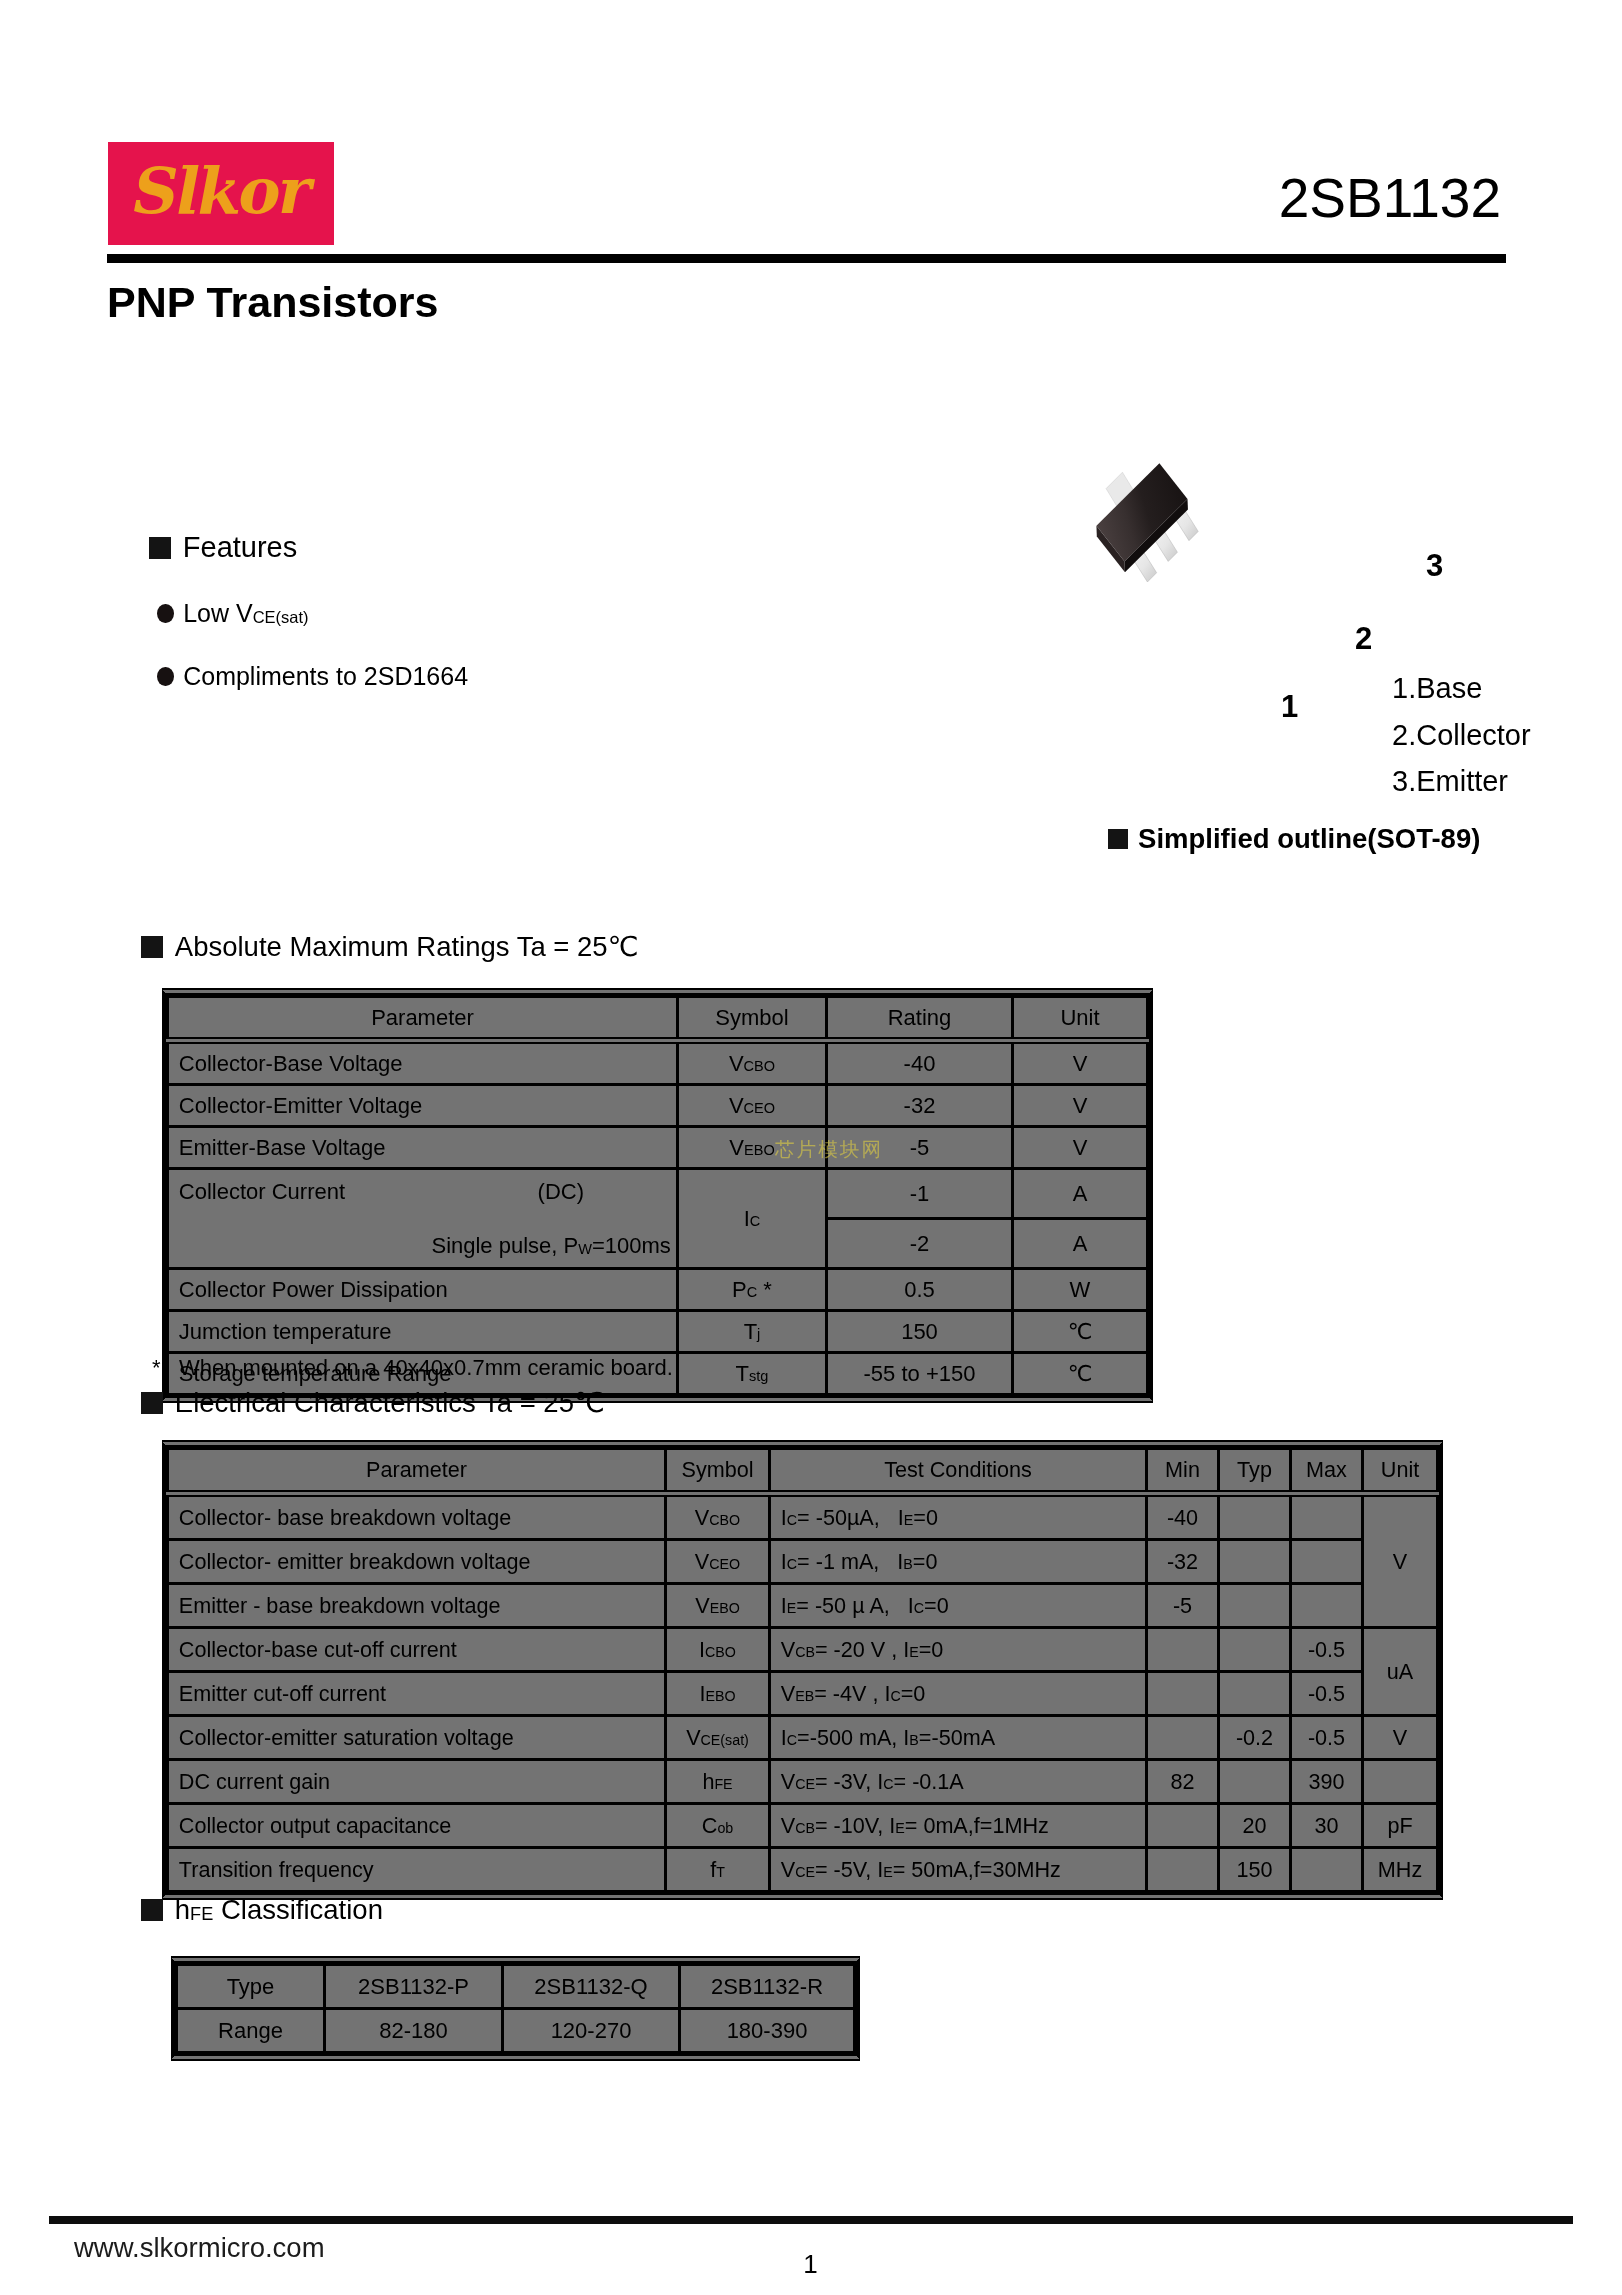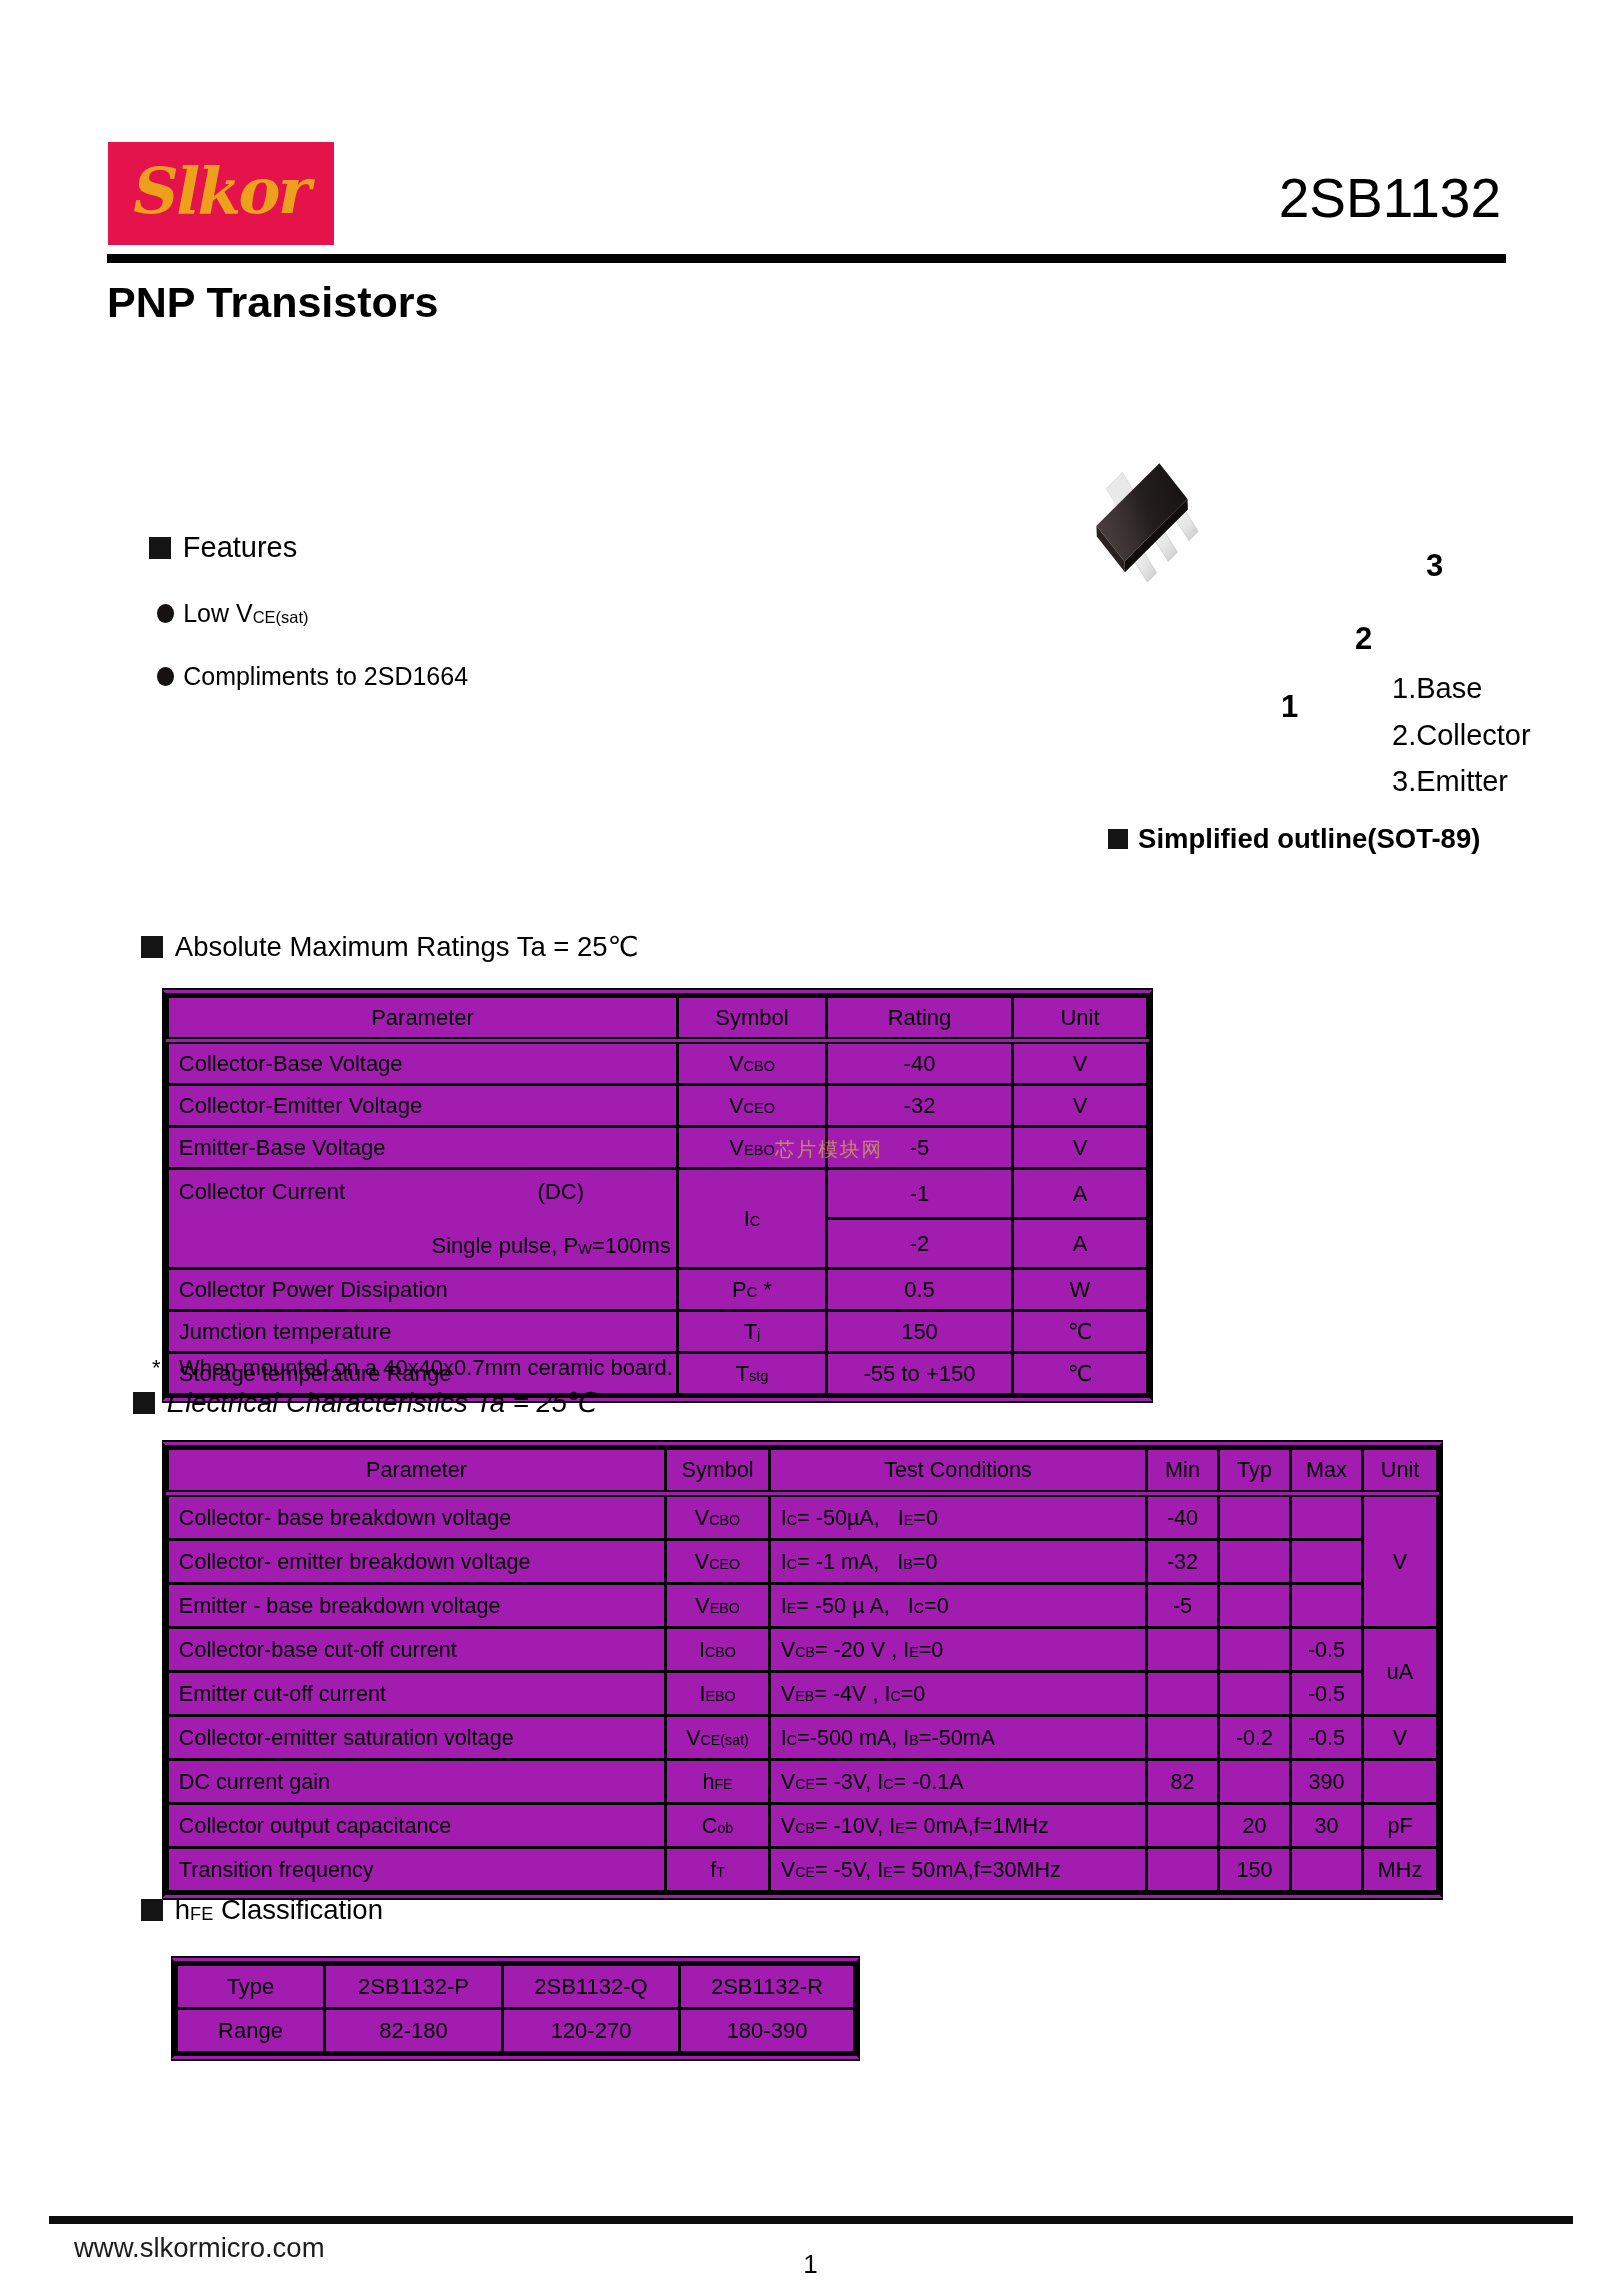--- a/index.html
+++ b/index.html
@@ -18,21 +18,21 @@
   .hrule{left:107px;top:254px;width:1399px;height:8.5px;background:#000;}
   .doc-title{left:107px;top:279px;font-size:43px;font-weight:bold;line-height:1.1;}
   
   .sec{display:flex;align-items:center;gap:11.8px;font-size:27.5px;}
   .sq{width:22px;height:22px;background:#141414;flex:0 0 auto;}
   .sq-sm{width:19.6px;height:19.6px;background:#141414;flex:0 0 auto;}
   
   .feat-item{display:flex;align-items:center;gap:9.2px;font-size:25px;}
   .dot{width:17px;height:19.6px;border-radius:50%;background:#171111;flex:0 0 auto;}
   
-  .tblwrap{border:4.6px solid #000;border-top:7.9px double #000;border-bottom:7.9px double #000;background:#a21caf;}
+  .tblwrap{border:4.6px solid #000;border-top:7.9px double #000;border-bottom:7.9px double #000;background:#737373;}
   .tblwrap table{border-collapse:collapse;table-layout:fixed;}
   .tblwrap td{border:3.3px solid #000;text-align:center;vertical-align:middle;padding:0;font-size:22px;}
   .tblwrap tr.hdr td{border-bottom:7.2px double #000;}
   td.pl{text-align:left;padding-left:9.8px;}
   .abs-t td{height:39px;}
   .el-t td{height:41px;font-size:21.6px;}
   .el-t tr.hdr td{height:40px;}
   .cl-t td{height:41px;}
   .ic-cell{position:relative;height:97px;}
   .ic-line1{position:absolute;left:9.8px;right:92px;top:9.2px;display:flex;justify-content:space-between;}
@@ -193,21 +193,21 @@
     </table>
 </div>
 
 <div class="abs footnote" style="left:152px;top:1355px;">
   <span>*</span>&nbsp;&nbsp;
   <span>When mounted on a 40x40x0.7mm ceramic board.</span>
 </div>
 
 <div class="abs watermark" style="left:775px;top:1136px;color:#DFCD42;">芯片模块网</div>
 
-<div class="abs sec" style="left:133px;top:1386px;font-style:italic;">
+<div class="abs sec" style="left:141px;top:1386px;">
   <span class="sq"></span>
   <span>Electrical Characteristics Ta = 25℃</span>
 </div>
 
 <div class="abs tblwrap" style="left:162px;top:1440px;">
   <table class="el-t" style="width:1270px;">
     <colgroup>
         <col style="width:498px">
         <col style="width:104px">
         <col style="width:377px">

